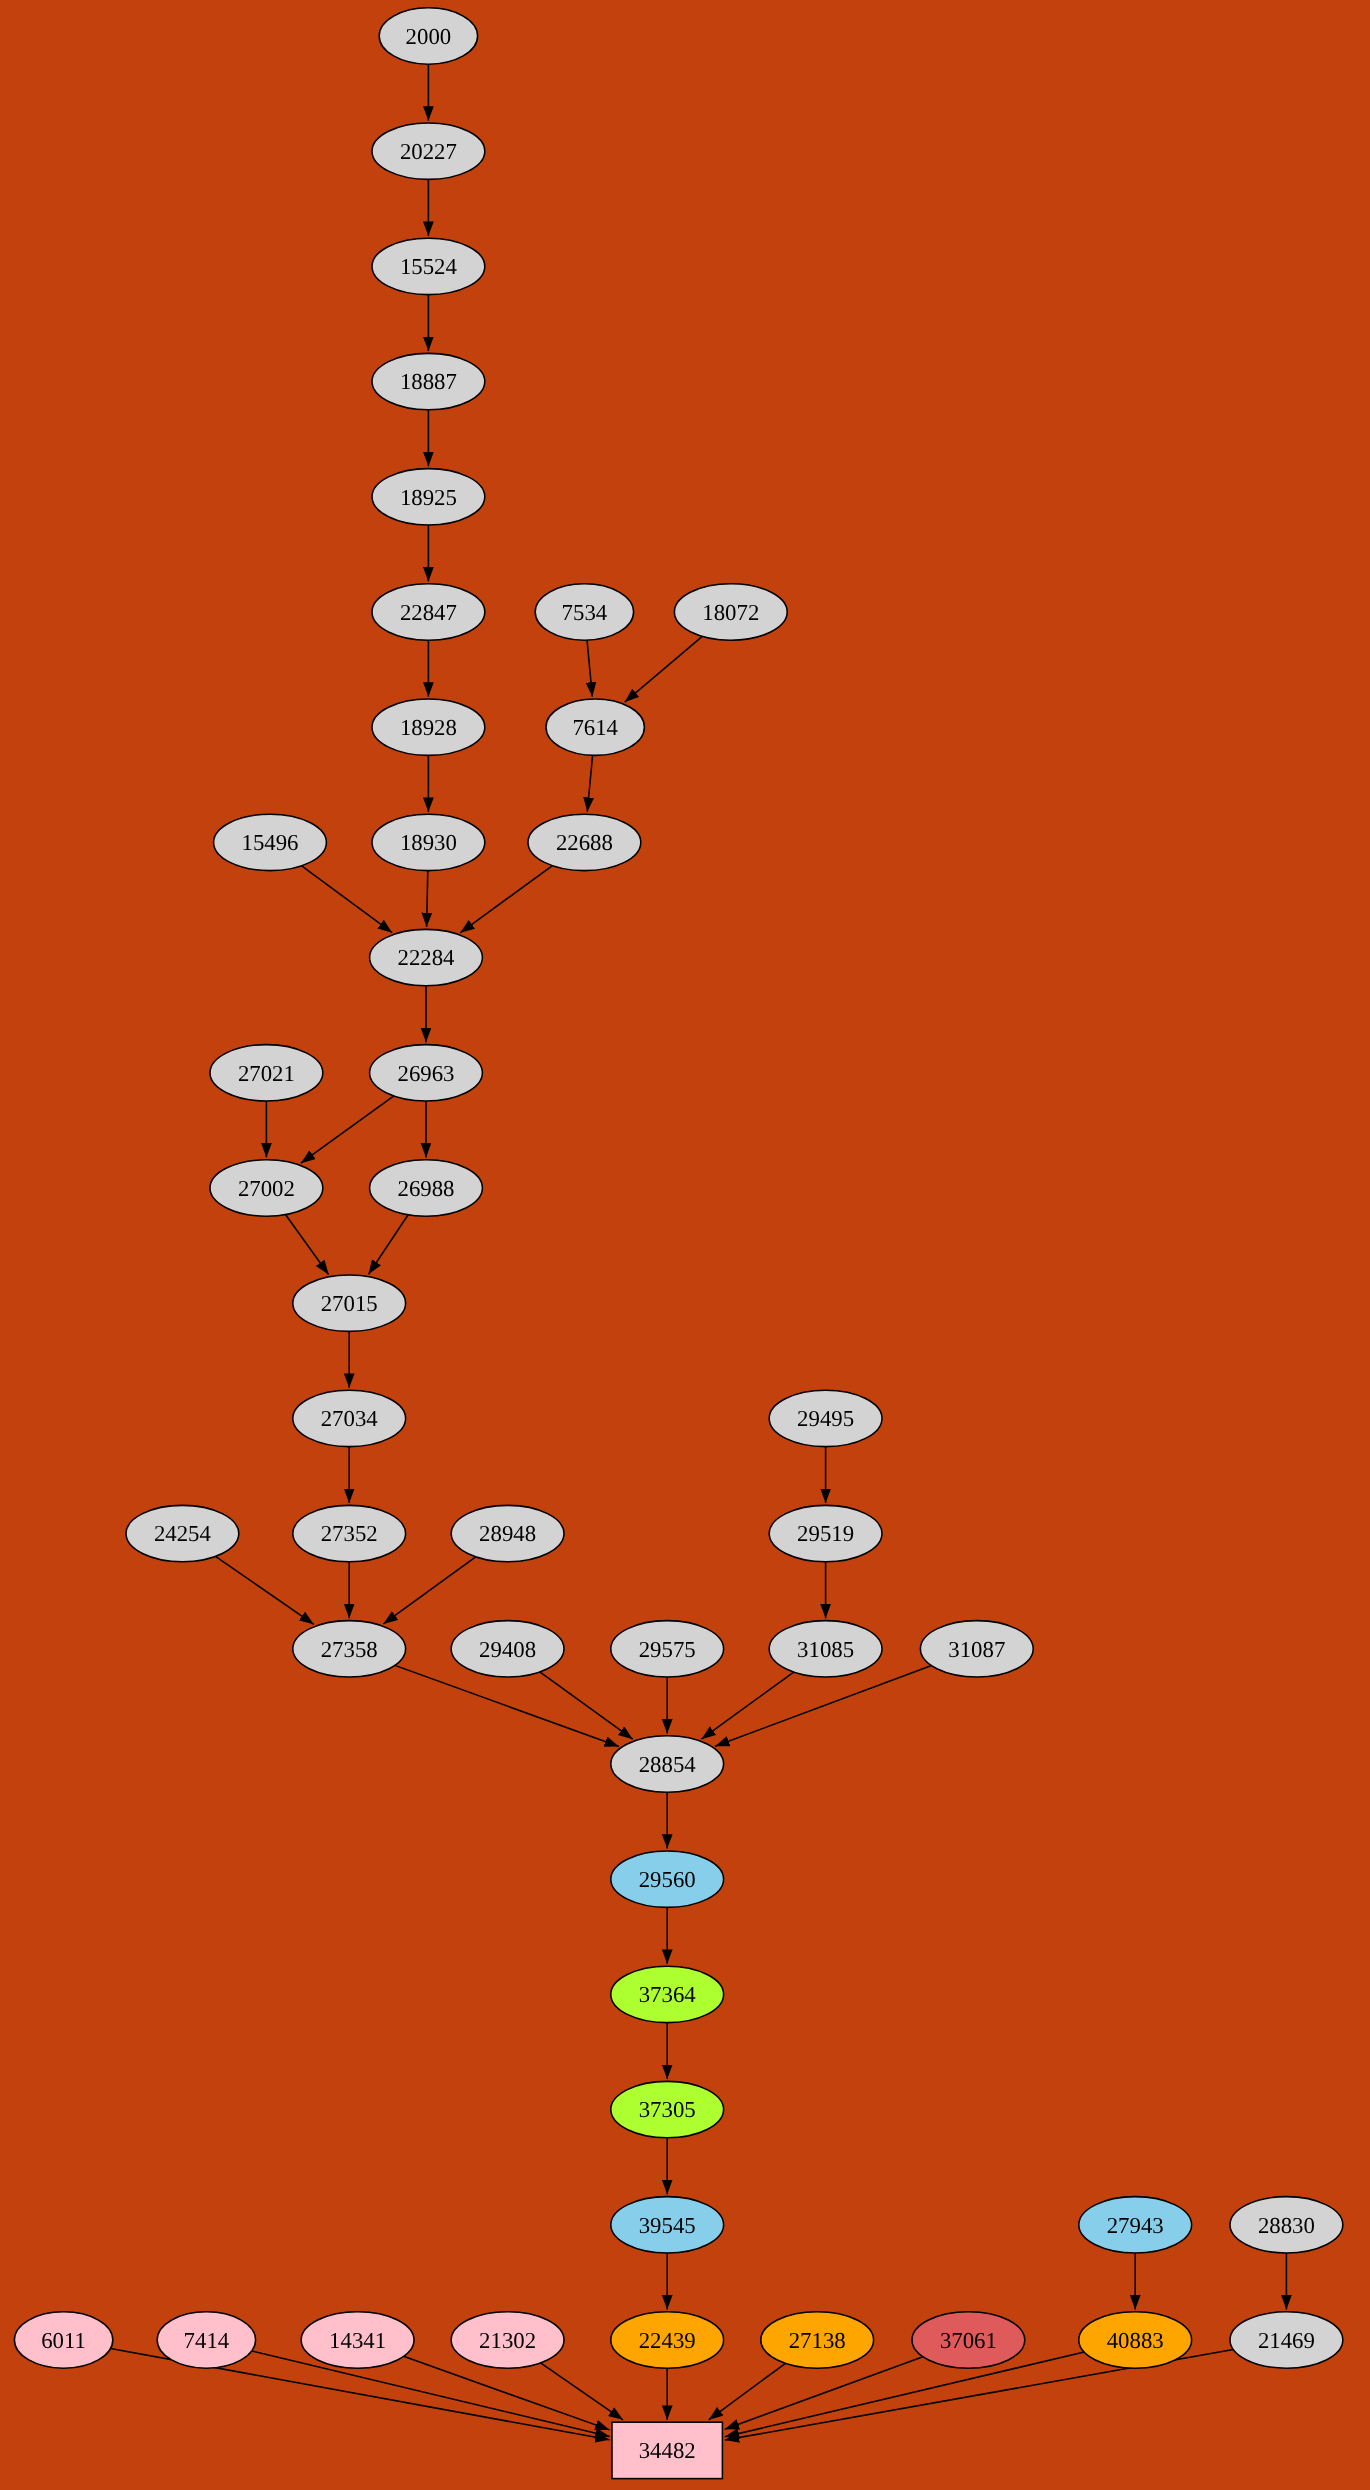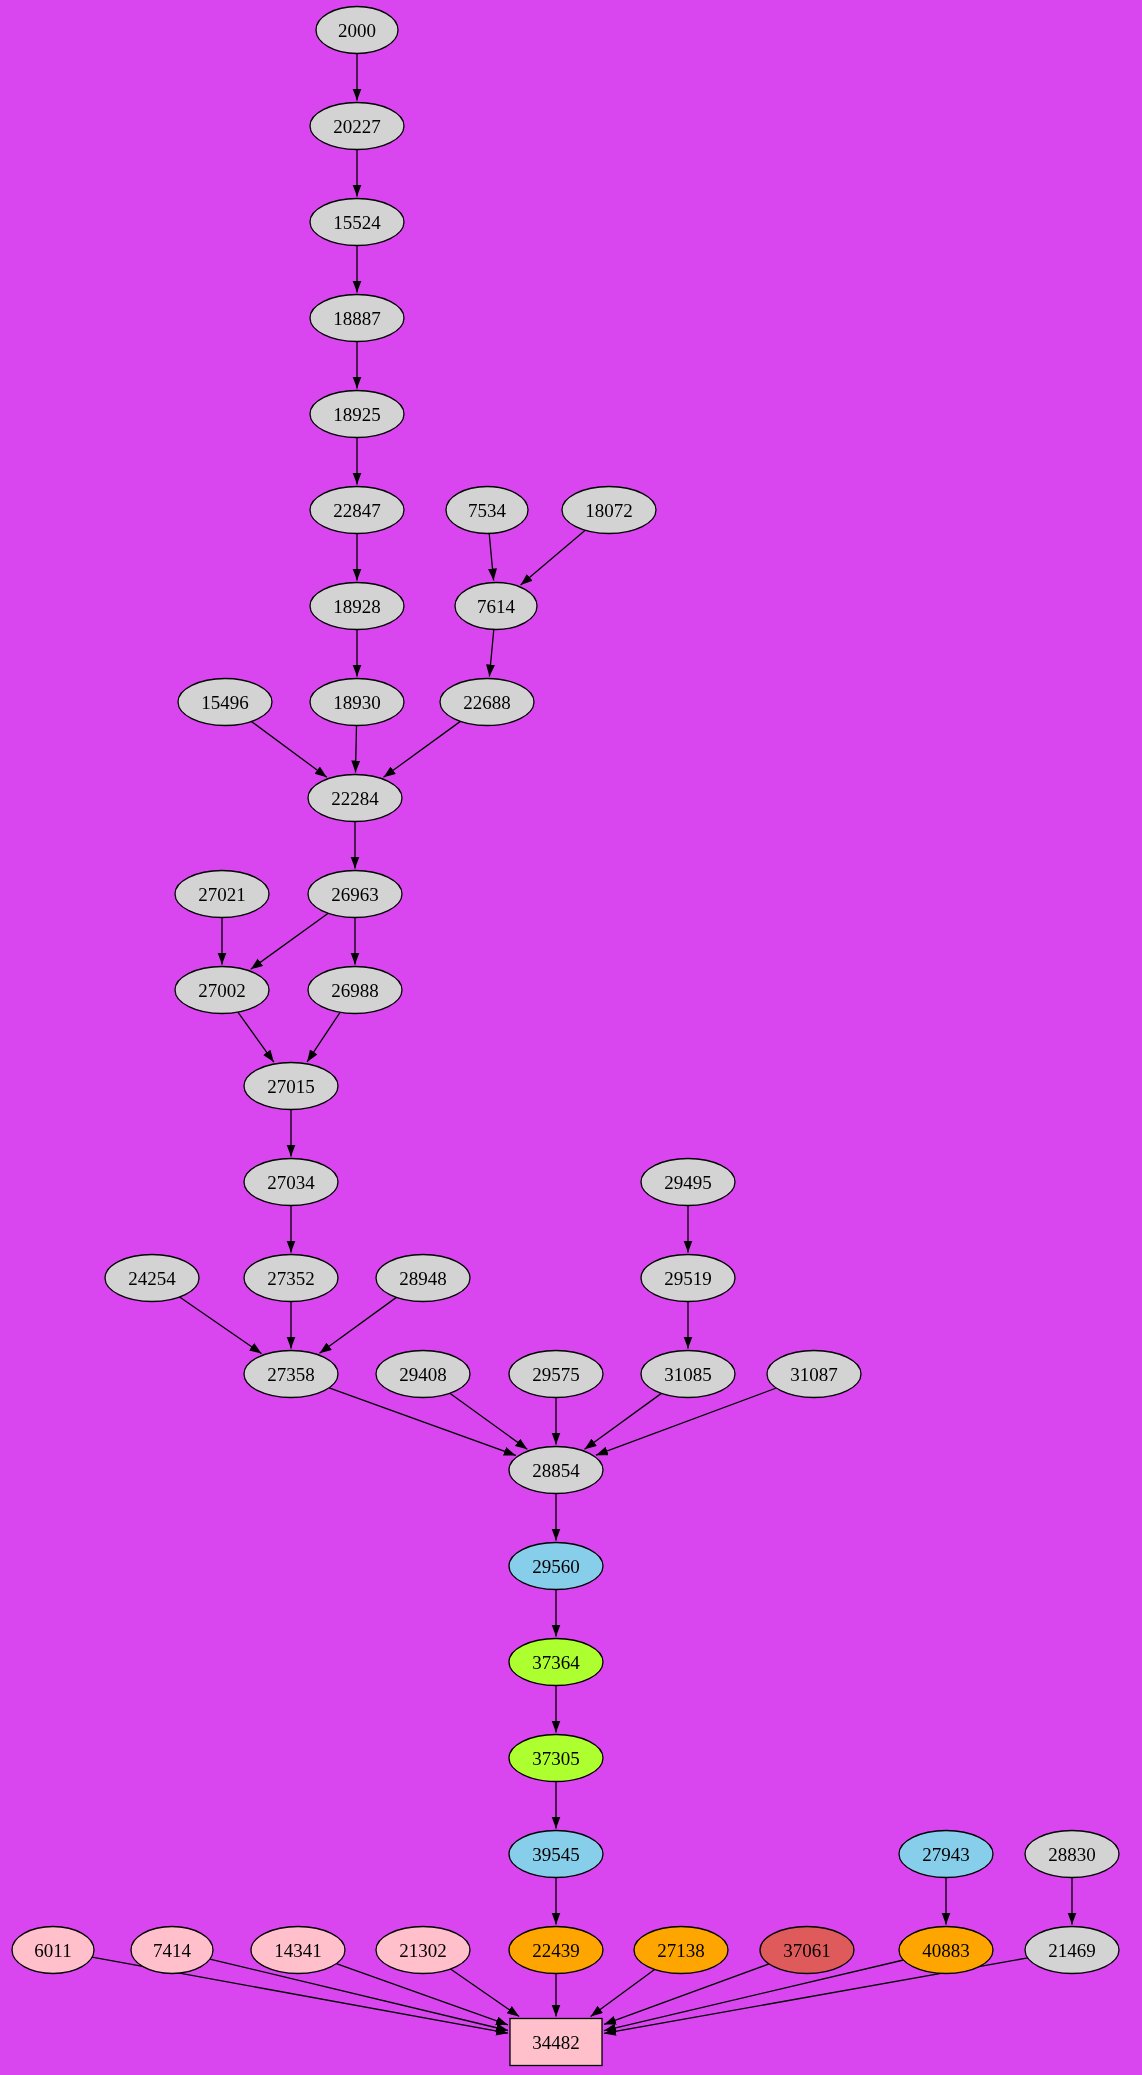--- a/index.html
+++ b/index.html
@@ -4,21 +4,21 @@
 <style>
   html, body {
     margin: 0;
     padding: 0;
     background: #ffffff;
   }
   .canvas {
     position: relative;
     width: 1142px;
     height: 2075px;
-    background: #d946ef;
+    background: #c2410c;
     overflow: hidden;
   }
   svg text {
     font-family: "Liberation Serif", "DejaVu Serif", serif;
     font-size: 19px;
     fill: #000000;
   }
 </style>
 </head>
 <body>

